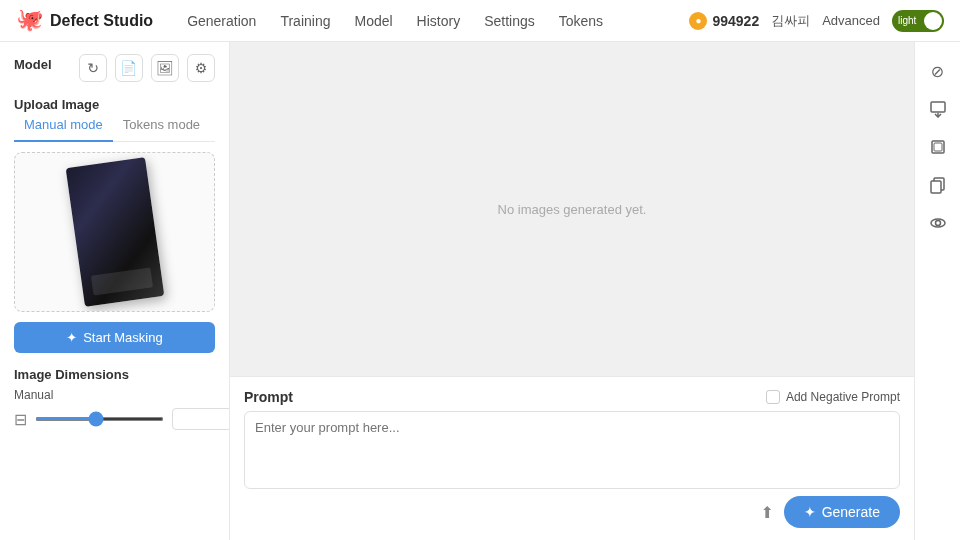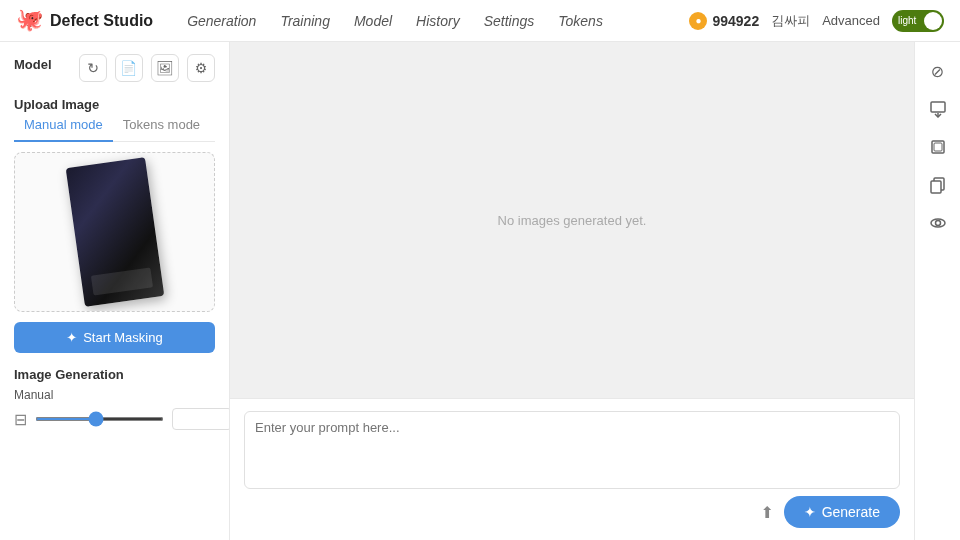--- a/index.html
+++ b/index.html
@@ -35,21 +35,20 @@
     }
     .logo-text {
       font-size: 16px;
       font-weight: 700;
       color: #222;
     }
     .nav-items {
       display: flex;
       gap: 20px;
       flex: 1;
-      font-style: italic;
     }
     .nav-item {
       font-size: 14px;
       color: #555;
       cursor: pointer;
       padding: 4px 2px;
       text-decoration: none;
     }
     .header-right {
       display: flex;
@@ -467,39 +466,46 @@
       <div class="image-preview-box">
         <div class="preview-image"></div>
       </div>
       <button class="start-masking-btn">
         <span>✦</span>
         <span>Start Masking</span>
       </button>
     </div>
 
     <div class="image-dimensions-section">
-      <div class="dim-title">Image Generation</div>
+      <div class="dim-title">Image Dimensions</div>
       <div class="dim-row">
         <span class="dim-label">Manual</span>
       </div>
       <div class="slider-row">
         <span class="slider-icon">⊟</span>
         <input type="range" class="dim-slider" min="64" max="1024" value="512" style="">
         <input type="text" class="dim-value-input" style="">
       </div>
     </div>
   </div>
 
   <div class="content-area">
 
     <div class="canvas-area">
       <span class="no-images-text">No images generated yet.</span>
     </div>
 
     <div class="bottom-panel">
+      <div class="prompt-header">
+        <span class="prompt-label">Prompt</span>
+        <div class="negative-prompt-toggle">
+          <div class="checkbox-empty"></div>
+          <span>Add Negative Prompt</span>
+        </div>
+      </div>
       <textarea class="prompt-textarea" placeholder="Enter your prompt here..." style=""></textarea>
       <div class="prompt-footer">
         <button class="prompt-icon-btn" title="Share">⬆</button>
         <button class="generate-btn">
           <span class="star-icon">✦</span>
           <span>Generate</span>
         </button>
       </div>
     </div>
 

